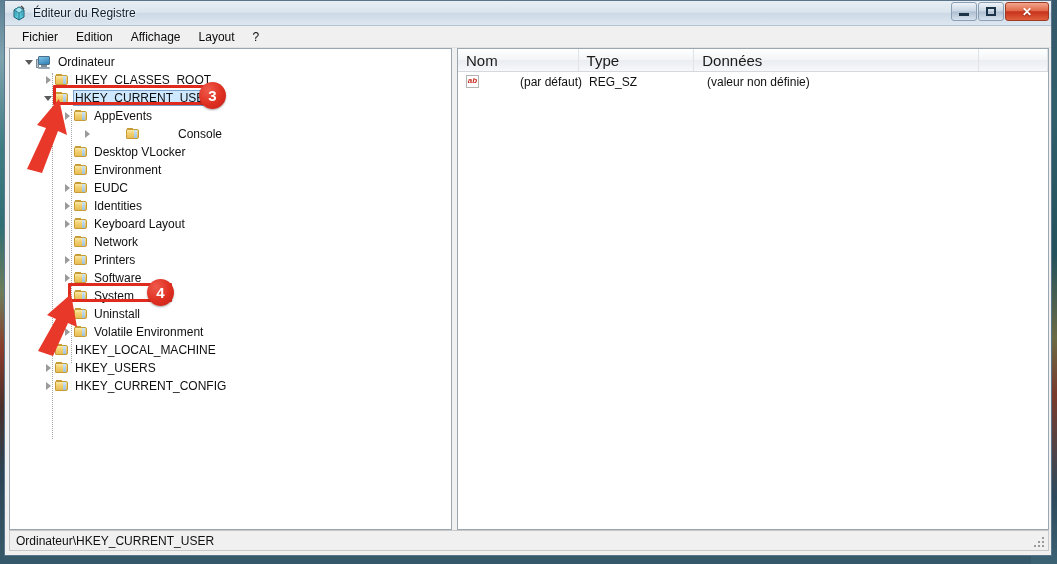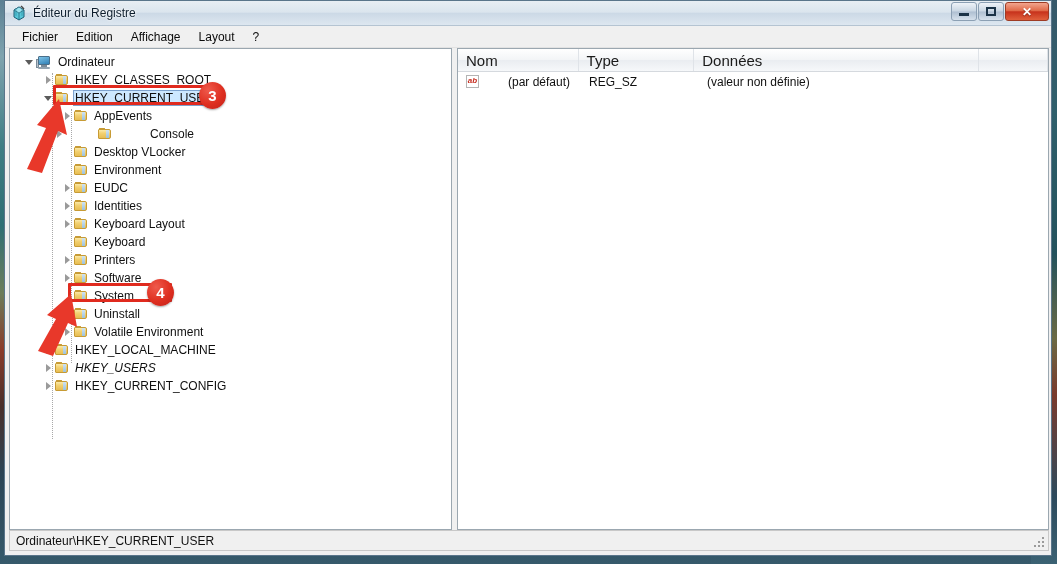--- a/index.html
+++ b/index.html
@@ -143,21 +143,21 @@
   }
   .lh-cell{
     font-size:15px;color:#1a1a1a;display:flex;align-items:center;
     padding-left:8px;border-right:1px solid #dfe3e8;box-sizing:border-box;
     white-space:nowrap;
   }
   #list-rows{position:absolute;left:0;top:23px;width:100%;}
   .lrow{height:19px;display:flex;align-items:center;font-size:12px;color:#101010;}
   .lcell{padding-left:8px;box-sizing:border-box;white-space:nowrap;display:flex;align-items:center;}
   .abicon{
-    width:37px;height:13px;position:relative;margin-right:5px;flex:0 0 auto;
+    width:37px;height:13px;position:relative;margin-right:17px;flex:0 0 auto;
   }
   .abicon .page{
     position:absolute;left:0;top:0;width:13px;height:13px;background:#ffffff;
     border:1px solid #b4b4b4;box-sizing:border-box;
   }
   .abicon .ab{
     position:absolute;left:0;top:1px;width:13px;text-align:center;
     font-size:8px;font-weight:bold;color:#c62b1e;font-family:"Liberation Sans",sans-serif;
     line-height:9px;
   }
@@ -265,21 +265,21 @@
           </div>
           <div class="trow" style="padding-left: 52px;">
             <span class="twist closed"></span>
             <span class="ficon">
               <i class="ftab"></i>
               <i class="fbody"></i>
               <i class="fspine"></i>
             </span>
             <span class="tlabel">AppEvents</span>
           </div>
-          <div class="trow" style="padding-left: 44px; gap: 32px;">
+          <div class="trow" style="padding-left: 72px; gap: 32px;">
             <span class="twist closed"></span>
             <span class="ficon">
               <i class="ftab"></i>
               <i class="fbody"></i>
               <i class="fspine"></i>
             </span>
             <span class="tlabel">Console</span>
           </div>
           <div class="trow" style="padding-left: 52px;">
             <span class="twist none"></span>
@@ -326,21 +326,21 @@
             </span>
             <span class="tlabel">Keyboard Layout</span>
           </div>
           <div class="trow" style="padding-left: 52px;">
             <span class="twist none"></span>
             <span class="ficon">
               <i class="ftab"></i>
               <i class="fbody"></i>
               <i class="fspine"></i>
             </span>
-            <span class="tlabel">Keyboard</span>
+            <span class="tlabel">Network</span>
           </div>
           <div class="trow" style="padding-left: 52px;">
             <span class="twist closed"></span>
             <span class="ficon">
               <i class="ftab"></i>
               <i class="fbody"></i>
               <i class="fspine"></i>
             </span>
             <span class="tlabel">Printers</span>
           </div>
@@ -382,21 +382,21 @@
           </div>
           <div class="trow" style="padding-left: 33px;">
             <span class="twist closed"></span>
             <span class="ficon">
               <i class="ftab"></i>
               <i class="fbody"></i>
               <i class="fspine"></i>
             </span>
             <span class="tlabel">HKEY_LOCAL_MACHINE</span>
           </div>
-          <div class="trow" style="padding-left: 33px; font-style: italic;">
+          <div class="trow" style="padding-left: 33px;">
             <span class="twist closed"></span>
             <span class="ficon">
               <i class="ftab"></i>
               <i class="fbody"></i>
               <i class="fspine"></i>
             </span>
             <span class="tlabel">HKEY_USERS</span>
           </div>
           <div class="trow" style="padding-left: 33px;">
             <span class="twist closed"></span>

